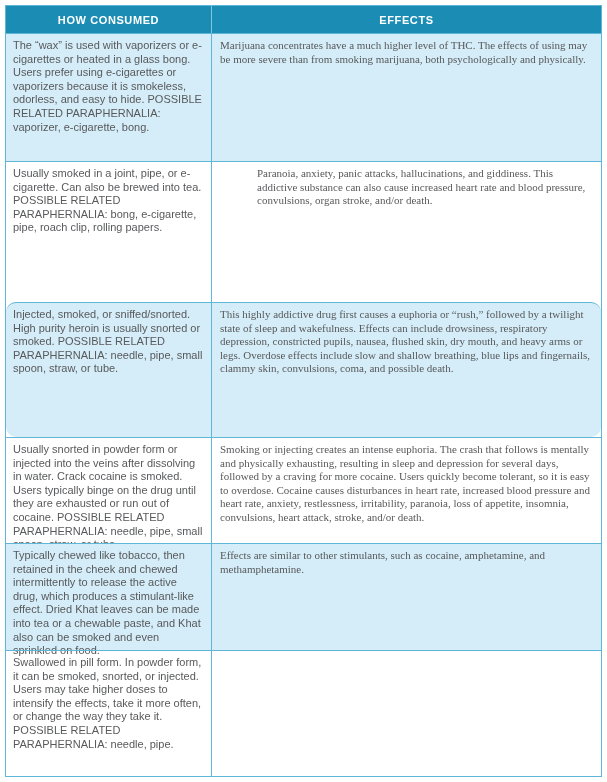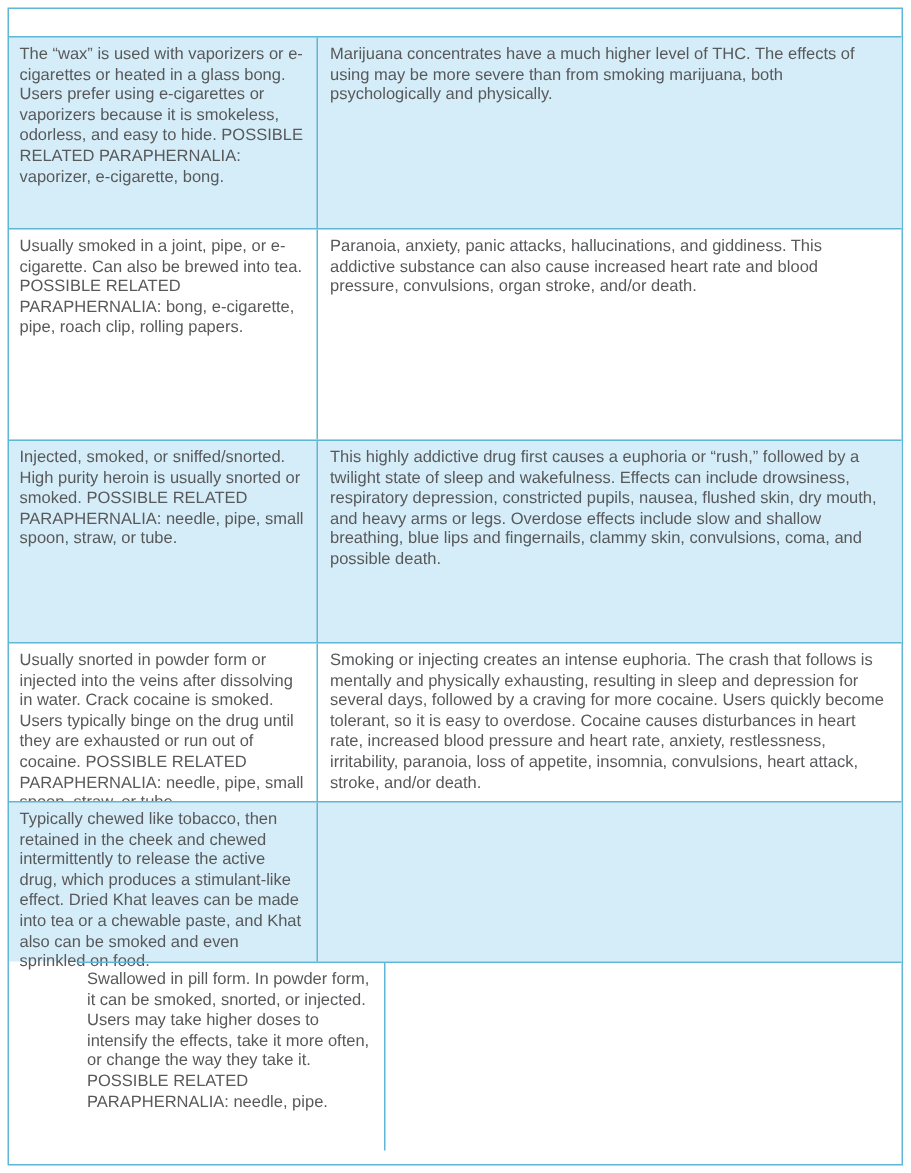--- a/index.html
+++ b/index.html
@@ -32,32 +32,36 @@
   .tr{
     display:flex;border-top:1px solid var(--border);
   }
   .tr.alt{background:var(--row-alt-bg);}
   .td{
     padding:5px 7px 5px 7px;
     color:var(--body-text);
     font-size:11px;line-height:13.6px;
   }
   .td.how{width:206px;border-right:1px solid var(--border);}
-  .td.effects{flex:1;padding-left:8px;padding-right:10px;}
-  .r1{height:128px;flex:0 0 128px;margin-top:18px;}
-  .r2{height:141px;flex:0 0 141px;}
-  .r3{height:135px;flex:0 0 135px;}
+  .td.effects{flex:1;padding-left:8px;padding-right:10px;font-family:Liberation Serif, serif;}
+  .r1{height:128px;flex:0 0 128px;}
+  .r2{height:141px;flex:0 0 141px;gap:37px;}
+  .r3{height:135px;flex:0 0 135px;border-radius:10px;}
   .r4{height:106px;flex:0 0 106px;}
   .r5{height:107px;flex:0 0 107px;}
-  .r6{height:126px;flex:0 0 126px;margin-left:45px;}
+  .r6{height:126px;flex:0 0 126px;}
 </style>
 </head>
 <body>
 
 <div class="table">
+  <div class="thead">
+    <div class="th how">HOW CONSUMED</div>
+    <div class="th effects">EFFECTS</div>
+  </div>
 
   <div class="tr alt r1">
     <div class="td how">The “wax” is used with vaporizers or e-cigarettes or heated in a glass bong. Users prefer using e-cigarettes or vaporizers because it is smokeless, odorless, and easy to hide. POSSIBLE RELATED PARAPHERNALIA: vaporizer, e-cigarette, bong.</div>
     <div class="td effects">Marijuana concentrates have a much higher level of THC. The effects of using may be more severe than from smoking marijuana, both psychologically and physically.</div>
   </div>
 
   <div class="tr r2">
     <div class="td how">Usually smoked in a joint, pipe, or e-cigarette. Can also be brewed into tea. POSSIBLE RELATED PARAPHERNALIA: bong, e-cigarette, pipe, roach clip, rolling papers.</div>
     <div class="td effects">Paranoia, anxiety, panic attacks, hallucinations, and giddiness. This addictive substance can also cause increased heart rate and blood pressure, convulsions, organ stroke, and/or death.</div>
   </div>
@@ -67,18 +71,19 @@
     <div class="td effects">This highly addictive drug first causes a euphoria or “rush,” followed by a twilight state of sleep and wakefulness. Effects can include drowsiness, respiratory depression, constricted pupils, nausea, flushed skin, dry mouth, and heavy arms or legs. Overdose effects include slow and shallow breathing, blue lips and fingernails, clammy skin, convulsions, coma, and possible death.</div>
   </div>
 
   <div class="tr r4">
     <div class="td how">Usually snorted in powder form or injected into the veins after dissolving in water. Crack cocaine is smoked. Users typically binge on the drug until they are exhausted or run out of cocaine. POSSIBLE RELATED PARAPHERNALIA: needle, pipe, small spoon, straw, or tube.</div>
     <div class="td effects">Smoking or injecting creates an intense euphoria. The crash that follows is mentally and physically exhausting, resulting in sleep and depression for several days, followed by a craving for more cocaine. Users quickly become tolerant, so it is easy to overdose. Cocaine causes disturbances in heart rate, increased blood pressure and heart rate, anxiety, restlessness, irritability, paranoia, loss of appetite, insomnia, convulsions, heart attack, stroke, and/or death.</div>
   </div>
 
   <div class="tr alt r5">
     <div class="td how">Typically chewed like tobacco, then retained in the cheek and chewed intermittently to release the active drug, which produces a stimulant-like effect. Dried Khat leaves can be made into tea or a chewable paste, and Khat also can be smoked and even sprinkled on food.</div>
+    <div class="td effects">Effects are similar to other stimulants, such as cocaine, amphetamine, and methamphetamine.</div>
   </div>
 
   <div class="tr r6">
     <div class="td how">Swallowed in pill form. In powder form, it can be smoked, snorted, or injected. Users may take higher doses to intensify the effects, take it more often, or change the way they take it. POSSIBLE RELATED PARAPHERNALIA: needle, pipe.</div>
   </div>
 </div>
 
 </body></html>

